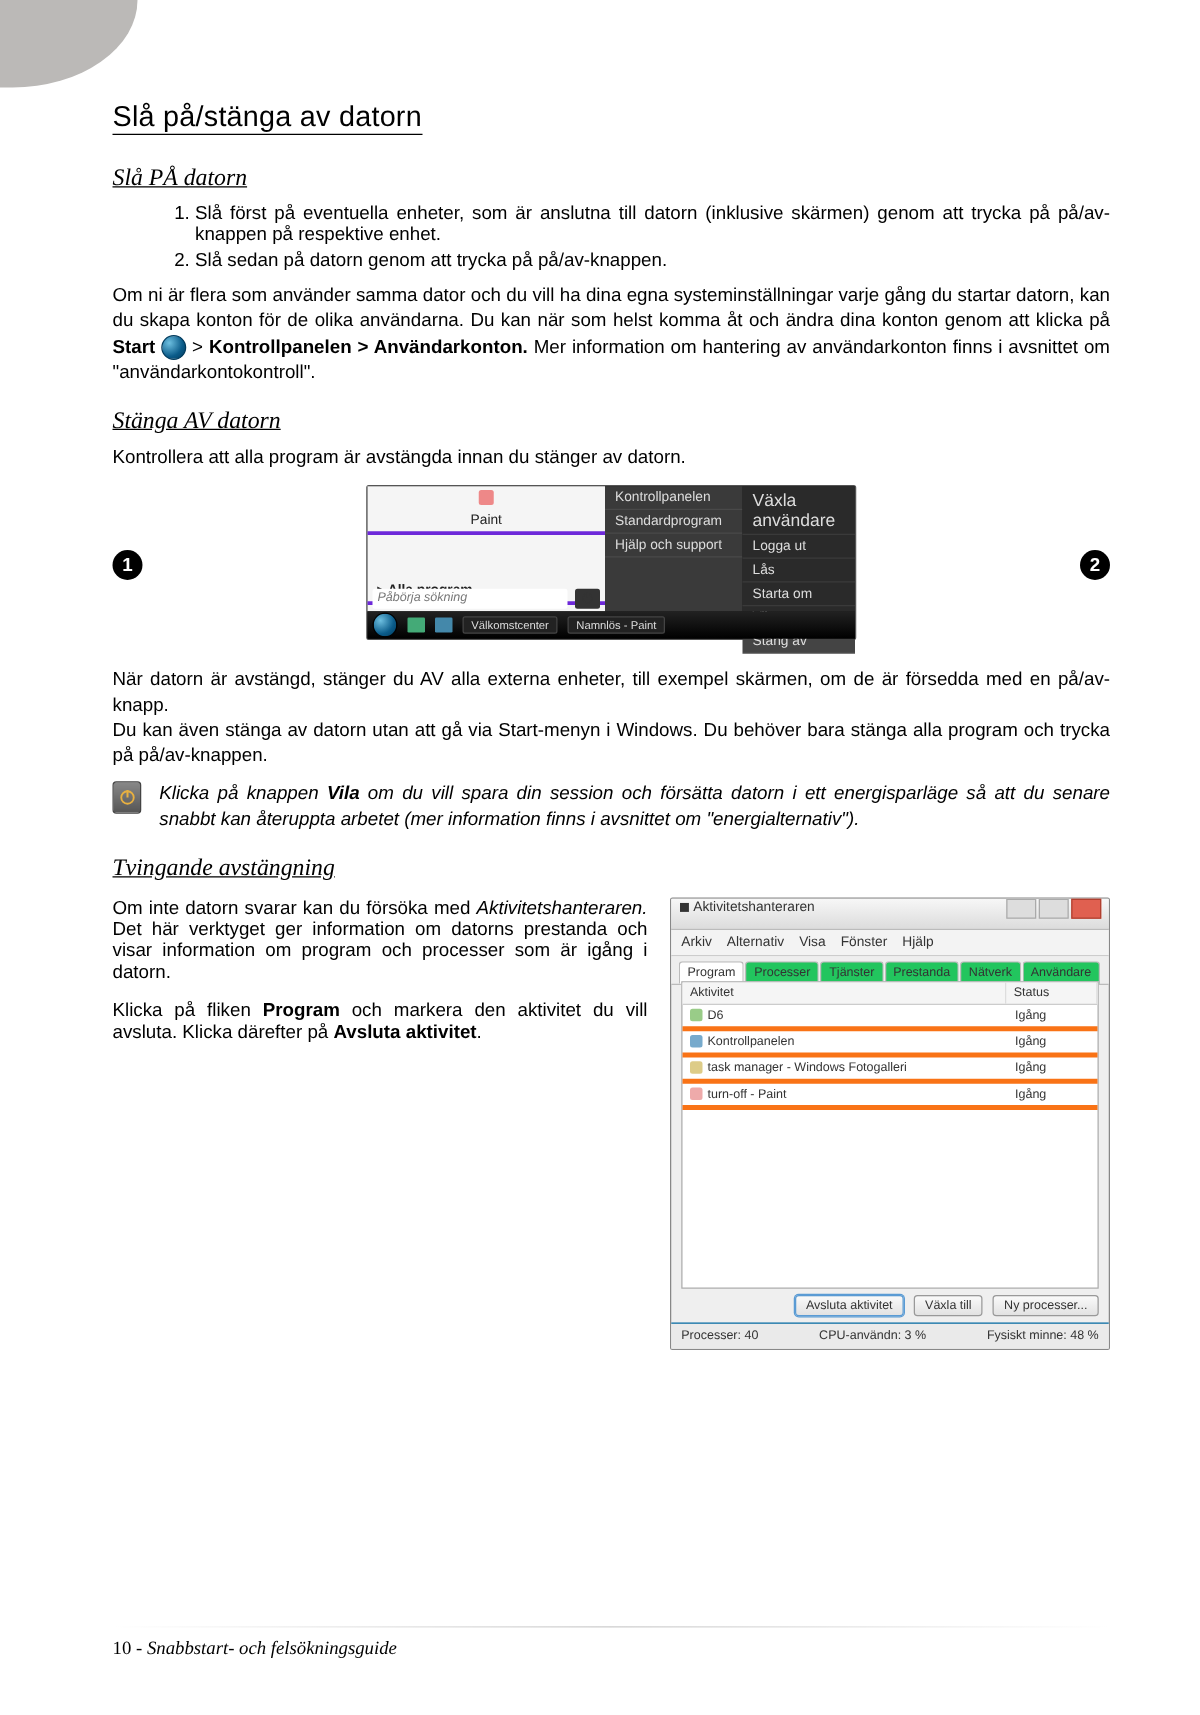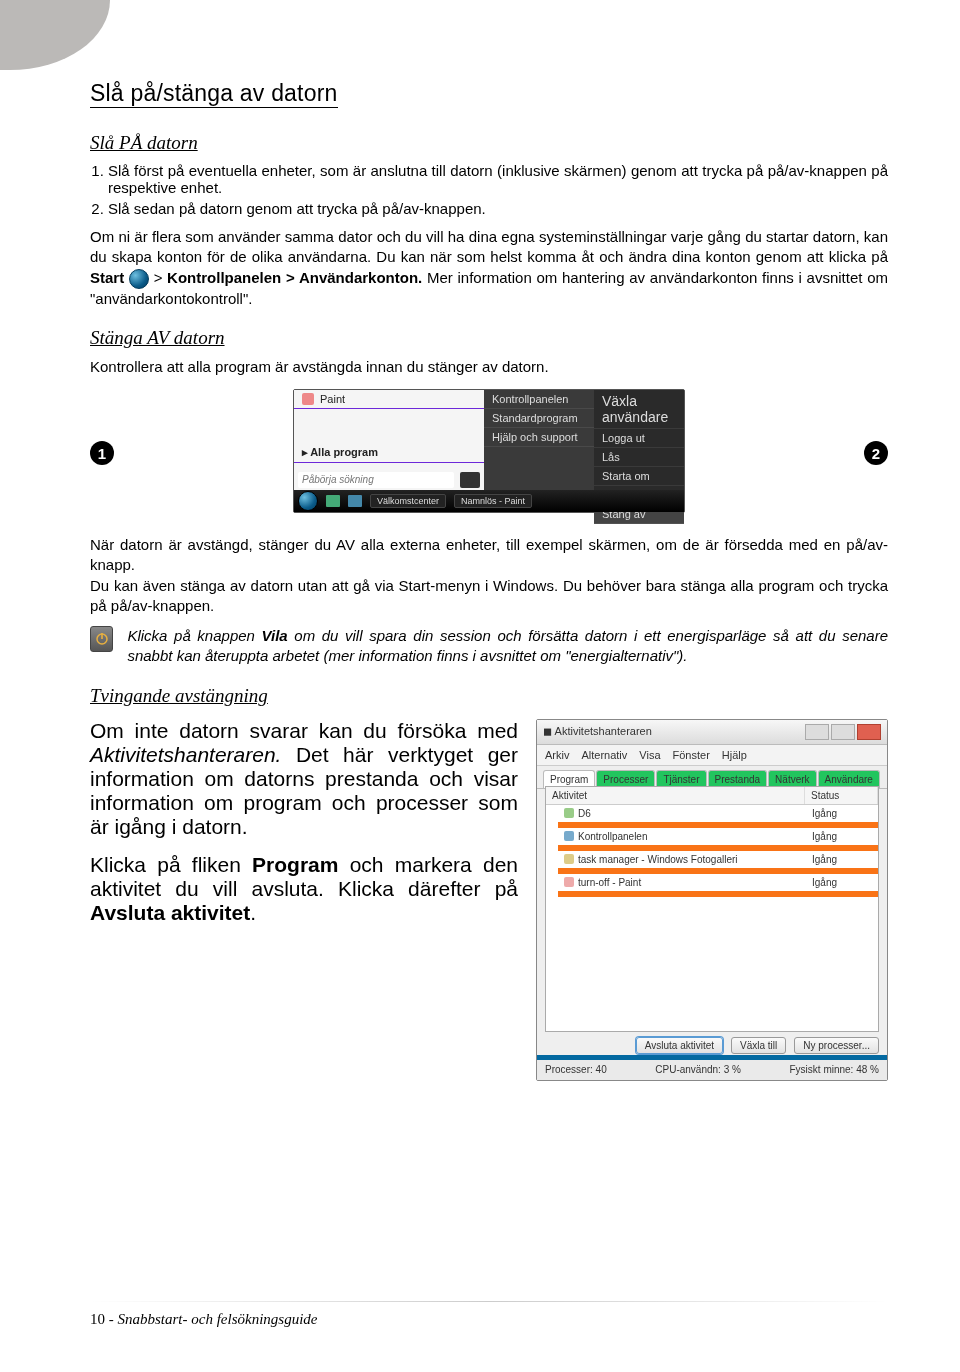--- a/index.html
+++ b/index.html
@@ -2,67 +2,67 @@
 <html><head>
 <meta charset="utf-8">
 <style>
   html,body{margin:0;padding:0;background:#fff;font-family:Arial,Helvetica,sans-serif;color:#000;}
   .page{width:960px;min-height:1372px;position:relative;box-sizing:border-box;padding:50px 72px 60px 90px;}
   .corner{position:absolute;top:0;left:0;width:110px;height:70px;background:#bbb9b7;border-bottom-right-radius:100px 70px;}
   .title{font-family:"Arial Narrow",Arial,sans-serif;font-size:23px;margin:30px 0 6px 0;font-weight:500;letter-spacing:.2px;}
   .title-underline{border-bottom:1px solid #000;display:inline-block;}
   .subtitle{font-family:"Times New Roman",serif;font-style:italic;font-size:19px;margin:18px 0 8px 0;text-decoration:underline;}
   .steps{font-size:15px;margin:0 0 10px 0;padding-left:18px;}
-  .steps li{margin-bottom:4px;text-align:justify;}
+  .steps li{margin-bottom:4px;text-align:justify;margin-left:48px;}
   .iconblock{display:flex;align-items:flex-start;gap:14px;margin-bottom:10px;}
   .user-icon-box{width:70px;height:70px;border:1px solid #aaa;border-radius:4px;background:#f4f4f2;display:flex;flex-direction:column;align-items:center;justify-content:center;font-size:10px;padding:4px;box-sizing:content-box;flex-shrink:0;}
   .user-icon-box svg{width:52px;height:40px;}
   .user-icon-box .cap{font-size:11px;color:#333;margin-top:2px;}
   .bodytext{font-size:15px;text-align:justify;line-height:1.35;}
   .bold{font-weight:bold;}
   .start-orb{display:inline-block;width:18px;height:18px;border-radius:50%;background:radial-gradient(circle at 30% 30%,#6dbfe0,#0b5c8a 60%,#013a5c);border:1px solid #013a5c;vertical-align:middle;}
   .screenshot1{width:390px;height:122px;background:#1a1a1a;border:1px solid #555;margin:6px auto 10px auto;position:relative;color:#ddd;font-size:11px;border-radius:2px;}
   .ss1-left{position:absolute;left:0;top:0;bottom:22px;width:190px;background:#f5f5f5;color:#333;font-size:11px;}
   .ss1-right{position:absolute;left:190px;top:0;bottom:22px;width:110px;background:#3a3a3a;}
   .ss1-far{position:absolute;left:300px;top:0;bottom:22px;right:0;background:#2a2a2a;}
   .ss1-taskbar{position:absolute;left:0;right:0;bottom:0;height:22px;background:linear-gradient(#222,#000);display:flex;align-items:center;gap:8px;padding-left:4px;}
   .orb{width:18px;height:18px;border-radius:50%;background:radial-gradient(circle at 30% 30%,#6dbfe0,#0b5c8a 60%,#013a5c);border:1px solid #000;}
   .ss1-item{padding:3px 8px;border-bottom:1px solid rgba(255,255,255,.08);}
-  .ss1-left .ss1-item{border-bottom:1px solid #6d28d9;color:#222;}
+  .ss1-left .ss1-item{border-bottom:3px solid #6d28d9;color:#222;flex-direction:column;}
   .searchbox{position:absolute;bottom:2px;left:4px;right:30px;height:16px;background:#fff;color:#777;font-style:italic;font-size:10px;padding:0 4px;line-height:16px;border-radius:2px;}
   .power{position:absolute;bottom:2px;right:4px;width:20px;height:16px;background:#333;border-radius:2px;text-align:center;line-height:16px;}
   .rowimg{display:flex;align-items:center;justify-content:center;gap:10px;margin:6px 0 12px;}
   .numberball{width:24px;height:24px;border-radius:50%;background:#000;color:#fff;display:flex;align-items:center;justify-content:center;font-weight:bold;font-size:15px;}
   .hibbtn{display:inline-flex;align-items:center;justify-content:center;width:36px;height:24px;background:linear-gradient(#888,#555);border:1px solid #444;border-radius:3px;vertical-align:middle;color:#ddd;}
   .hibbtn svg{width:14px;height:14px;}
   .hibrow{display:flex;align-items:flex-start;gap:14px;margin:10px 0 6px;}
   .hibrow .bodytext{font-style:italic;}
   .twocol{display:flex;gap:18px;margin-top:12px;}
-  .twocol .leftcol{flex:1;font-size:21px;text-align:justify;}
+  .twocol .leftcol{flex:1;font-size:15px;text-align:justify;}
   .leftcol p{margin:0 0 14px 0;}
   .tm{width:350px;height:360px;border:1px solid #888;background:#efefef;border-radius:2px;position:relative;font-size:11px;color:#333;flex-shrink:0;}
-  .tm-title{height:24px;background:linear-gradient(#f7f7f7,#dcdcdc);border-bottom:1px solid #bbb;display:flex;align-items:center;justify-content:space-between;padding:0 6px;}
+  .tm-title{height:24px;background:linear-gradient(#f7f7f7,#dcdcdc);border-bottom:1px solid #bbb;display:flex;align-items:flex-start;justify-content:space-between;padding:0 6px;}
   .tm-winbtns{display:flex;gap:2px;}
   .tm-winbtns span{width:22px;height:14px;background:#ddd;border:1px solid #aaa;}
   .tm-winbtns .close{background:#e06050;border-color:#b04030;}
   .tm-menu{height:20px;background:#f3f3f3;border-bottom:1px solid #ccc;display:flex;align-items:center;gap:12px;padding:0 8px;}
   .tm-tabs{height:22px;background:#eee;display:flex;align-items:flex-end;padding:0 6px;gap:1px;border-bottom:1px solid #bbb;}
   .tm-tab{font-size:10px;padding:3px 6px;background:#22c55e;border:1px solid #bbb;border-bottom:none;border-radius:3px 3px 0 0;}
   .tm-tab.active{background:#fff;}
   .tm-body{position:absolute;top:66px;left:8px;right:8px;bottom:48px;border:1px solid #aaa;background:#fff;}
   .tm-cols{display:flex;border-bottom:1px solid #ccc;font-size:10px;background:#f5f5f5;}
   .tm-cols div{padding:3px 6px;border-right:1px solid #ddd;}
-  .tm-row{display:flex;font-size:10px;border-bottom:6px solid #f97316;margin-left:12px;}
+  .tm-row{display:flex;font-size:10px;border-bottom:4px solid #f97316;}
   .tm-row div{padding:3px 6px;}
   .tm-row .c1{flex:1;display:flex;align-items:center;gap:4px;}
   .tm-row .c2{width:60px;}
   .dot{width:10px;height:10px;background:#8bb;border-radius:2px;display:inline-block;}
   .tm-btns{position:absolute;bottom:22px;left:8px;right:8px;height:24px;display:flex;justify-content:flex-end;gap:8px;align-items:center;}
   .tm-btn{font-size:10px;padding:2px 8px;border:1px solid #999;background:linear-gradient(#fafafa,#e2e2e2);border-radius:3px;}
-  .tm-status{position:absolute;bottom:0;left:0;right:0;height:20px;border-top:5px solid #0369a1;background:#eaeaea;display:flex;align-items:center;justify-content:space-between;padding:0 8px;font-size:10px;}
+  .tm-status{position:absolute;bottom:0;left:0;right:0;height:20px;border-top:1px solid #0369a1;background:#eaeaea;display:flex;align-items:center;justify-content:space-between;padding:0 8px;font-size:10px;}
   .hr{position:absolute;left:90px;right:72px;bottom:70px;height:1px;background:linear-gradient(to right,#fff,#ccc,#fff);}
   .footer{position:absolute;bottom:44px;left:90px;font-family:"Times New Roman",serif;font-style:italic;font-size:15px;}
   .footer .pnum{font-style:normal;}
   .tb-pill{font-size:9px;color:#ddd;background:#222;border:1px solid #444;padding:1px 6px;border-radius:2px;}
 </style>
 </head>
 <body>
 
 <div class="page">
   <div class="corner"></div>

